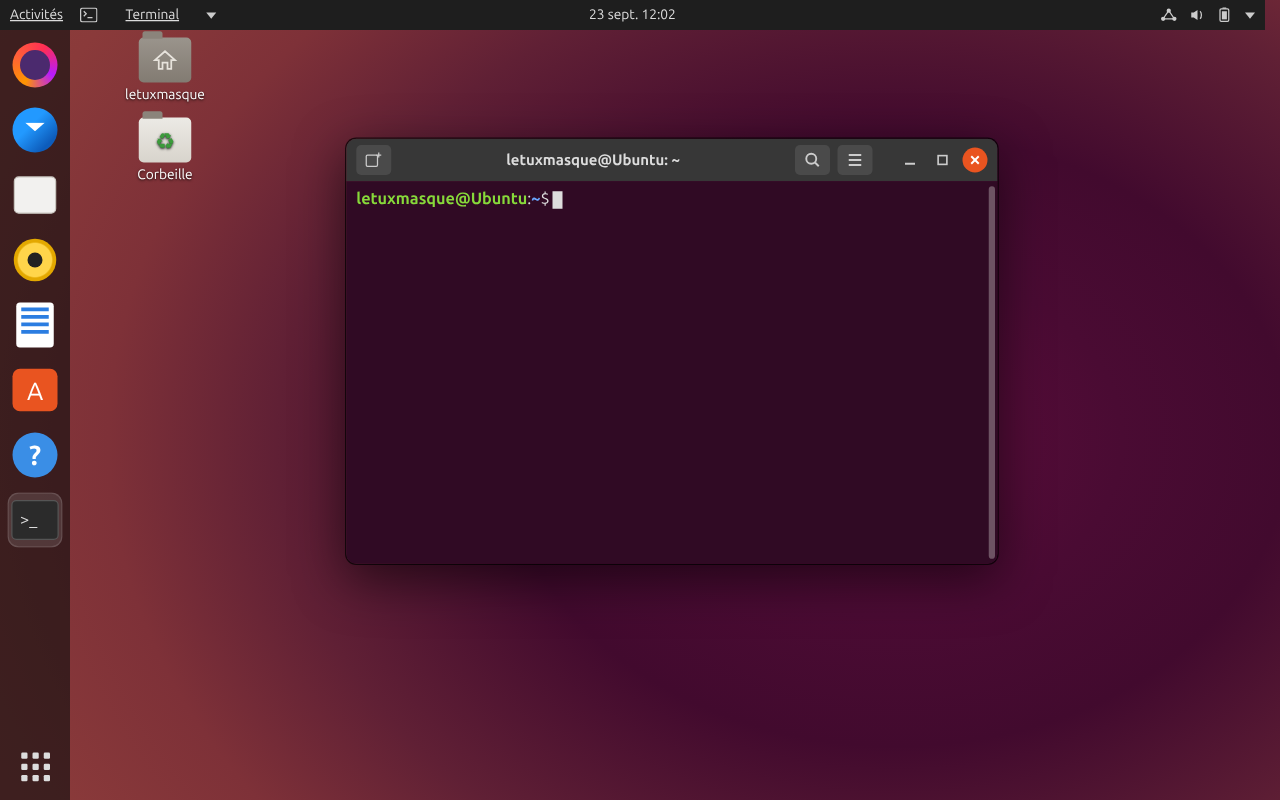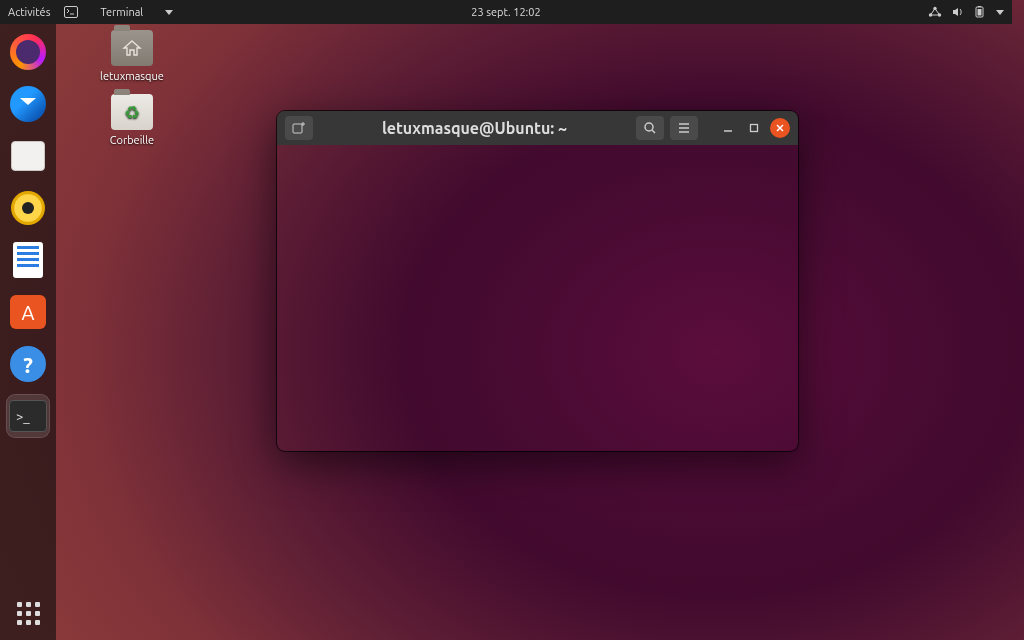--- a/index.html
+++ b/index.html
@@ -7,21 +7,21 @@
 
 .desktop {
   position: absolute; inset: 0;
   background: radial-gradient(ellipse 900px 700px at 70% 55%, #5b0d3b 0%, #4a0b33 20%, #420a2e 35%, #602035 55%, #7e3138 70%, #8a3a3a 85%, #8f3f3b 100%);
 }
 
 
 .topbar {
   position: absolute; top: 0; left: 0; right: 12px; height: 24px;
   background: #1e1e1e; color: #ddd; display: flex; align-items: center;
-  font-size: 11px; padding: 0 8px; z-index: 20;
+  font-size: 11px; padding: 0 8px; z-index: 20; text-decoration: underline;
 }
 .topbar-left { display: flex; align-items: center; gap: 14px; }
 .app-menu { display: flex; align-items: center; gap: 22px; }
 .topbar-center { position: absolute; left: 50%; transform: translateX(-50%); }
 .topbar-right { margin-left: auto; display: flex; align-items: center; gap: 10px; }
 .tri-down { display:inline-block; width:0; height:0; border-left:4px solid transparent; border-right:4px solid transparent; border-top:5px solid #ccc; }
 
 
 .dock {
   position: absolute; top: 24px; left: 0; bottom: 0; width: 56px;
@@ -58,21 +58,21 @@
 .home-sym{color:#e7e3dc;}
 .recycle-sym{color:#3b9b3b;font-size:18px;}
 
 
 .termwin {
   position:absolute; top:111px; left:277px; width:521px; height:340px;
   box-shadow:0 12px 40px rgba(0,0,0,0.55),0 0 0 1px rgba(0,0,0,0.7); border-radius:8px; overflow:hidden; z-index:30;
 }
 .term-titlebar{height:34px;background:#373737;display:flex;align-items:center;padding:0 8px;gap:6px;}
 .tb-btn{height:24px;min-width:28px;border-radius:4px;background:#4a4a4a;display:flex;align-items:center;justify-content:center;color:#ccc;}
-.term-title{flex:1;text-align:center;font-size:16px;color:#ddd;font-weight:600;}
+.term-title{flex:1;text-align:center;font-size:12px;color:#ddd;font-weight:600;}
 .win-btn{width:20px;height:20px;display:flex;align-items:center;justify-content:center;color:#ccc;font-size:12px;}
 .close-btn{width:20px;height:20px;border-radius:50%;background:#e95420;color:#fff;display:flex;align-items:center;justify-content:center;font-size:11px;}
 
 .term-body{height:calc(100% - 34px);background:#300a24;padding:6px 8px;font-family:"Ubuntu Mono",Menlo,monospace;font-size:13px;line-height:1.35;position:relative;}
 .term-body .scroll{position:absolute;right:2px;top:4px;bottom:4px;width:5px;background:#6d5363;border-radius:3px;}
 .pr-user{color:#87d93a;font-weight:bold;}
 .pr-path{color:#6aa6ff;font-weight:bold;}
 .pr-sym{color:#ddd;}
 .cursor{display:inline-block;width:8px;height:14px;background:#ddd;vertical-align:middle;margin-left:2px;}
 
@@ -208,13 +208,17 @@
           <rect x="1.5" y="1.5" width="7" height="7" fill="none" stroke="#ccc" stroke-width="1.3"></rect>
         </svg>
     </div>
     <div class="close-btn">
       <svg width="10" height="10">
           <line x1="2" y1="2" x2="8" y2="8" stroke="#fff" stroke-width="1.5"></line>
           <line x1="8" y1="2" x2="2" y2="8" stroke="#fff" stroke-width="1.5"></line>
         </svg>
     </div>
   </div>
+  <div class="term-body">
+    <span class="pr-user">letuxmasque@Ubuntu</span><span class="pr-sym">:</span><span class="pr-path">~</span><span class="pr-sym">$</span><span class="cursor"></span>
+    <div class="scroll"></div>
+  </div>
 </div>
 
 </body></html>

